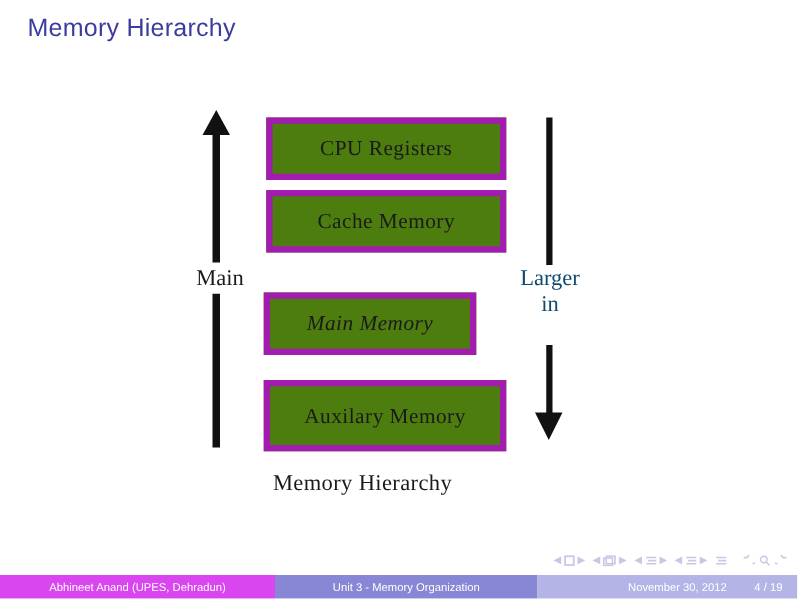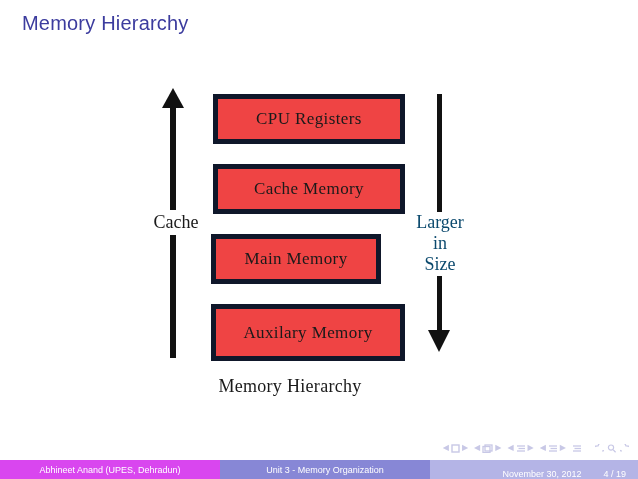--- a/index.html
+++ b/index.html
@@ -33,33 +33,33 @@
     position: absolute;
     left: 0;
     top: 0;
     width: 638px;
     height: 430px;
   }
 
   .mem-box {
     position: absolute;
     box-sizing: border-box;
-    background: #ef4444;
-    border: 5px solid #0f172a;
+    background: #4d7c0f;
+    border: 5px solid #a21caf;
     font-family: "Liberation Serif", serif;
     font-size: 17px;
     color: #1a1a1a;
     display: flex;
     align-items: center;
     justify-content: center;
     letter-spacing: 0.4px;
   }
   .box-cpu   { left: 213px; top:  94px; width: 192px; height: 50px; }
-  .box-cache { left: 213px; top: 164px; width: 192px; height: 50px; }
-  .box-main  { left: 211px; top: 234px; width: 170px; height: 50px; }
+  .box-cache { left: 213px; top: 152px; width: 192px; height: 50px; }
+  .box-main  { left: 211px; top: 234px; width: 170px; height: 50px; font-style: italic; }
   .box-aux   { left: 211px; top: 304px; width: 194px; height: 57px; }
 
   
   .arrow-shaft {
     position: absolute;
     background: #111111;
     width: 6px;
   }
   .shaft-left  { left: 170px; top: 104px; height: 254px; }
 
@@ -172,58 +172,57 @@
     background: #8787d6;
     display: flex;
     align-items: center;
     justify-content: center;
     white-space: nowrap;
   }
   .foot-meta {
     flex: 1;
     background: #b4b4e6;
     display: flex;
-    align-items: flex-end;
+    align-items: center;
     justify-content: flex-end;
     padding-right: 12px;
     gap: 22px;
     white-space: nowrap;
   }
 </style>
 </head>
 <body>
 
 <div id="slide">
 
   <div class="slide-title">Memory Hierarchy</div>
 
   <div class="figure">
 
     <div class="arrow-head head-up"></div>
     <div class="arrow-shaft shaft-left"></div>
-    <div class="label-fast">Cache</div>
+    <div class="label-fast">Main</div>
 
     <div class="mem-box box-cpu">
       <span>CPU Registers</span>
     </div>
     <div class="mem-box box-cache">
       <span>Cache Memory</span>
     </div>
     <div class="mem-box box-main">
       <span>Main Memory</span>
     </div>
     <div class="mem-box box-aux">
       <span>Auxilary Memory</span>
     </div>
 
     <div class="arrow-shaft shaft-right-top"></div>
     <div class="label-larger">
       <span>Larger</span>
       <span>in</span>
-      <span>Size</span>
     </div>
     <div class="arrow-shaft shaft-right-bot"></div>
     <div class="arrow-head head-down"></div>
 
     <div class="figure-caption">Memory Hierarchy</div>
   </div>
 
   <div class="nav-bar">
     <div class="nav-group">
       <span class="nav-tri">◀</span>

